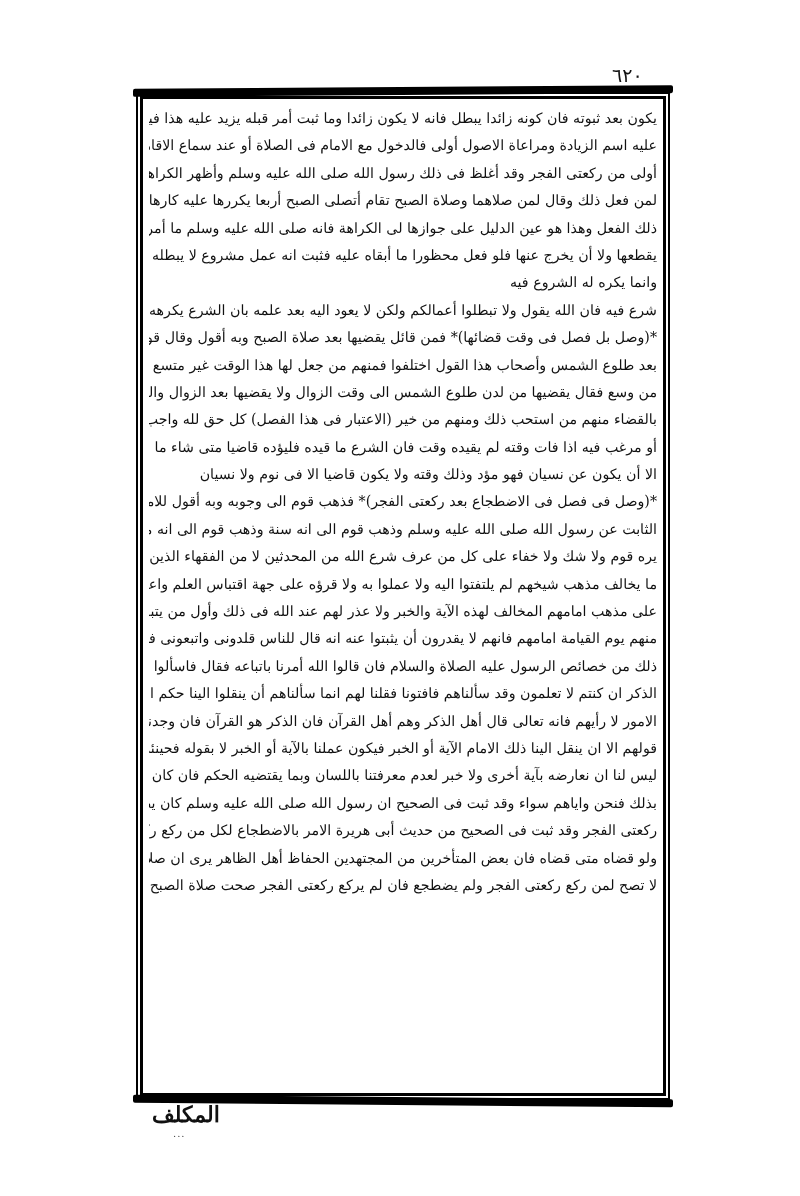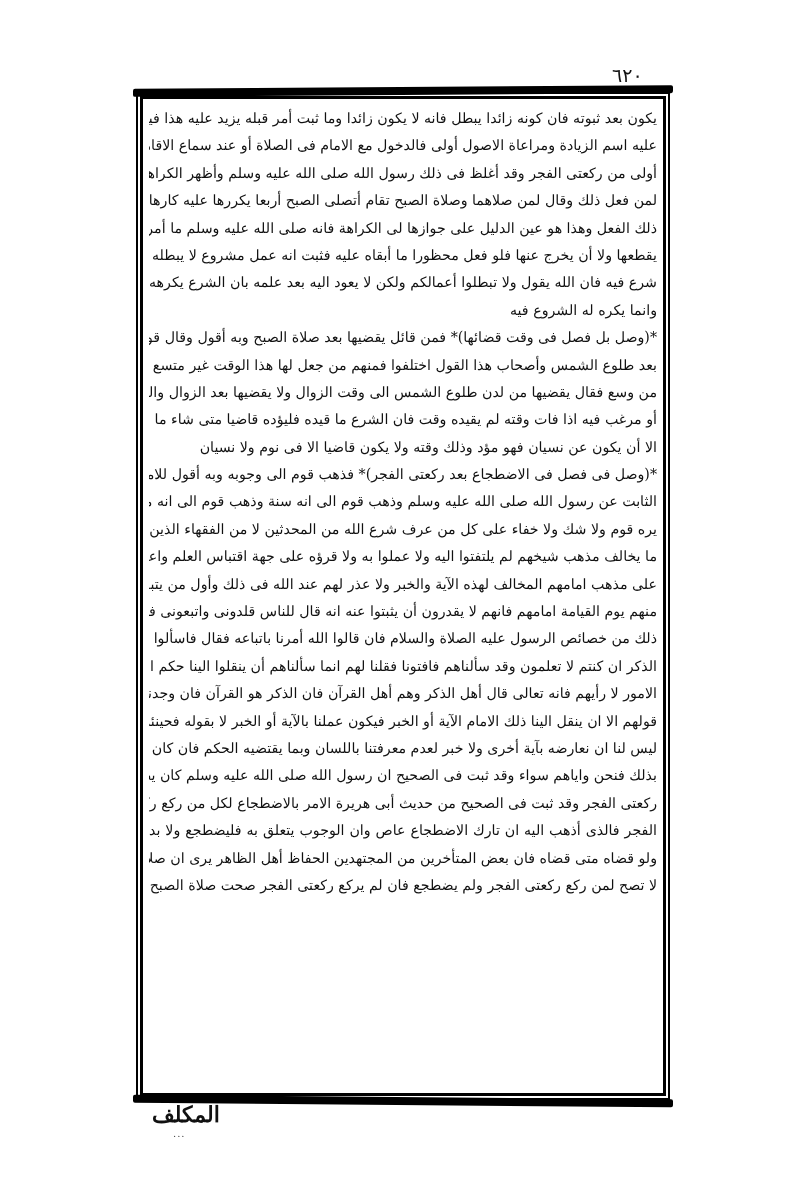--- a/index.html
+++ b/index.html
@@ -27,41 +27,41 @@
 <div class="page-number">٦٢٠</div>
 
 <div class="frame">
   <div class="text-body">
     <div class="text-line">يكون بعد ثبوته فان كونه زائدا يبطل فانه لا يكون زائدا وما ثبت أمر قبله يزيد عليه هذا فيصح</div>
     <div class="text-line">عليه اسم الزيادة ومراعاة الاصول أولى فالدخول مع الامام فى الصلاة أو عند سماع الاقامة</div>
     <div class="text-line">أولى من ركعتى الفجر وقد أغلظ فى ذلك رسول الله صلى الله عليه وسلم وأظهر الكراهة</div>
     <div class="text-line">لمن فعل ذلك وقال لمن صلاهما وصلاة الصبح تقام أتصلى الصبح أربعا يكررها عليه كارها منه</div>
     <div class="text-line">ذلك الفعل وهذا هو عين الدليل على جوازها لى الكراهة فانه صلى الله عليه وسلم ما أمره ان</div>
     <div class="text-line">يقطعها ولا أن يخرج عنها فلو فعل محظورا ما أبقاه عليه فثبت انه عمل مشروع لا يبطله من</div>
+    <div class="text-line short">وانما يكره له الشروع فيه</div>
     <div class="text-line">شرع فيه فان الله يقول ولا تبطلوا أعمالكم ولكن لا يعود اليه بعد علمه بان الشرع يكرهه</div>
-    <div class="text-line short">وانما يكره له الشروع فيه</div>
     <div class="text-line">*(وصل بل فصل فى وقت قضائها)* فمن قائل يقضيها بعد صلاة الصبح وبه أقول وقال قوم يقضيها</div>
     <div class="text-line">بعد طلوع الشمس وأصحاب هذا القول اختلفوا فمنهم من جعل لها هذا الوقت غير متسع ومنهم</div>
     <div class="text-line">من وسع فقال يقضيها من لدن طلوع الشمس الى وقت الزوال ولا يقضيها بعد الزوال والقائلون</div>
+    <div class="text-line">بالقضاء منهم من استحب ذلك ومنهم من خير (الاعتبار فى هذا الفصل) كل حق لله واجب</div>
     <div class="text-line">أو مرغب فيه اذا فات وقته لم يقيده وقت فان الشرع ما قيده فليؤده قاضيا متى شاء ما لم يمت</div>
     <div class="text-line short">الا أن يكون عن نسيان فهو مؤد وذلك وقته ولا يكون قاضيا الا فى نوم ولا نسيان</div>
     <div class="text-line">*(وصل فى فصل فى الاضطجاع بعد ركعتى الفجر)* فذهب قوم الى وجوبه وبه أقول للامر به</div>
     <div class="text-line">الثابت عن رسول الله صلى الله عليه وسلم وذهب قوم الى انه سنة وذهب قوم الى انه مستحب ولم</div>
     <div class="text-line">يره قوم ولا شك ولا خفاء على كل من عرف شرع الله من المحدثين لا من الفقهاء الذين يقلدون</div>
     <div class="text-line">ما يخالف مذهب شيخهم لم يلتفتوا اليه ولا عملوا به ولا قرؤه على جهة اقتباس العلم واعتمدوا</div>
     <div class="text-line">على مذهب امامهم المخالف لهذه الآية والخبر ولا عذر لهم عند الله فى ذلك وأول من يتبرأ</div>
     <div class="text-line">منهم يوم القيامة امامهم فانهم لا يقدرون أن يثبتوا عنه انه قال للناس قلدونى واتبعونى فان</div>
     <div class="text-line">ذلك من خصائص الرسول عليه الصلاة والسلام فان قالوا الله أمرنا باتباعه فقال فاسألوا أهل</div>
     <div class="text-line">الذكر ان كنتم لا تعلمون وقد سألناهم فافتونا فقلنا لهم انما سألناهم أن ينقلوا الينا حكم الله فى</div>
     <div class="text-line">الامور لا رأيهم فانه تعالى قال أهل الذكر وهم أهل القرآن فان الذكر هو القرآن فان وجدنا</div>
     <div class="text-line">قولهم الا ان ينقل الينا ذلك الامام الآية أو الخبر فيكون عملنا بالآية أو الخبر لا بقوله فحينئذ</div>
     <div class="text-line">ليس لنا ان نعارضه بآية أخرى ولا خبر لعدم معرفتنا باللسان وبما يقتضيه الحكم فان كان لنا علم</div>
     <div class="text-line">بذلك فنحن واياهم سواء وقد ثبت فى الصحيح ان رسول الله صلى الله عليه وسلم كان يضطجع بعد</div>
     <div class="text-line">ركعتى الفجر وقد ثبت فى الصحيح من حديث أبى هريرة الامر بالاضطجاع لكل من ركع ركعتى</div>
-    <div class="text-line">الفجر فالذى أذهب اليه ان تارك الاضطجاع عاص وان الوجوب يتعلق به فليضطجع ولا بد</div>
     <div class="text-line">ولو قضاه متى قضاه فان بعض المتأخرين من المجتهدين الحفاظ أهل الظاهر يرى ان صلاة الصبح</div>
     <div class="text-line">لا تصح لمن ركع ركعتى الفجر ولم يضطجع فان لم يركع ركعتى الفجر صحت صلاة الصبح عنده</div>
     <div class="text-line"></div>
     <div class="text-line"></div>
     <div class="text-line"></div>
   </div>
 </div>
 
 <div class="catchword">المكلف</div>
 <div class="dots">...</div>

